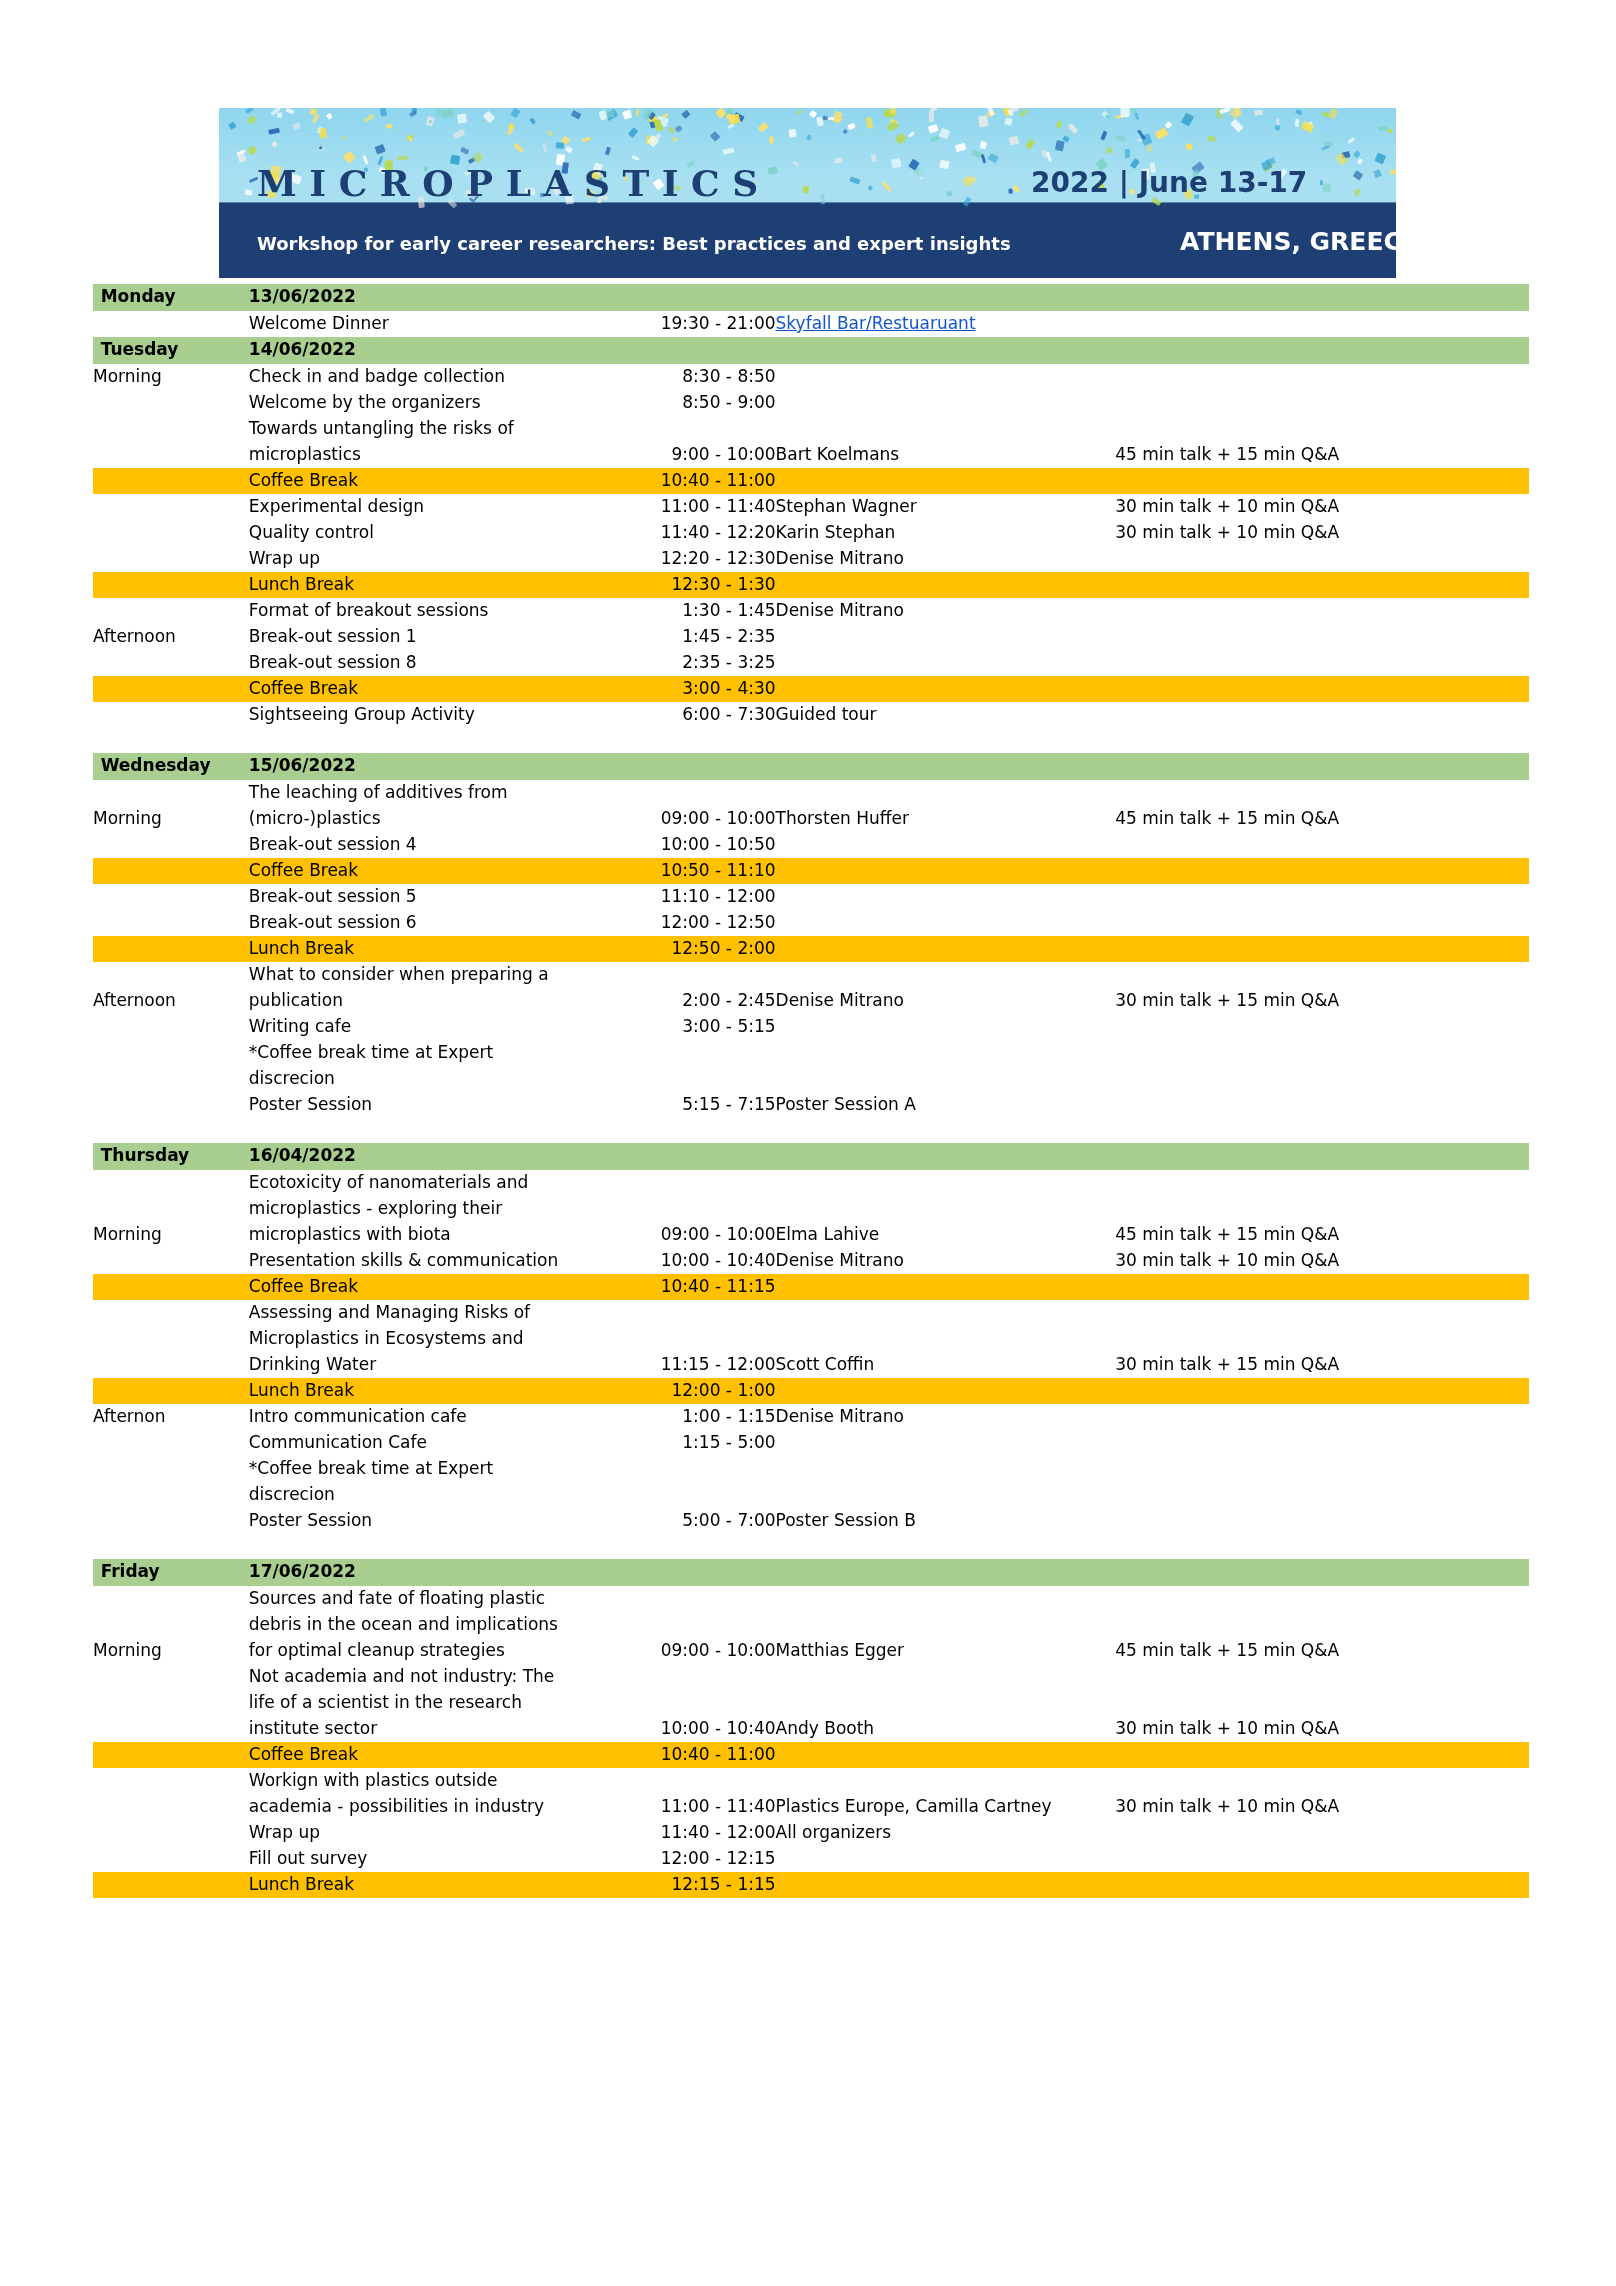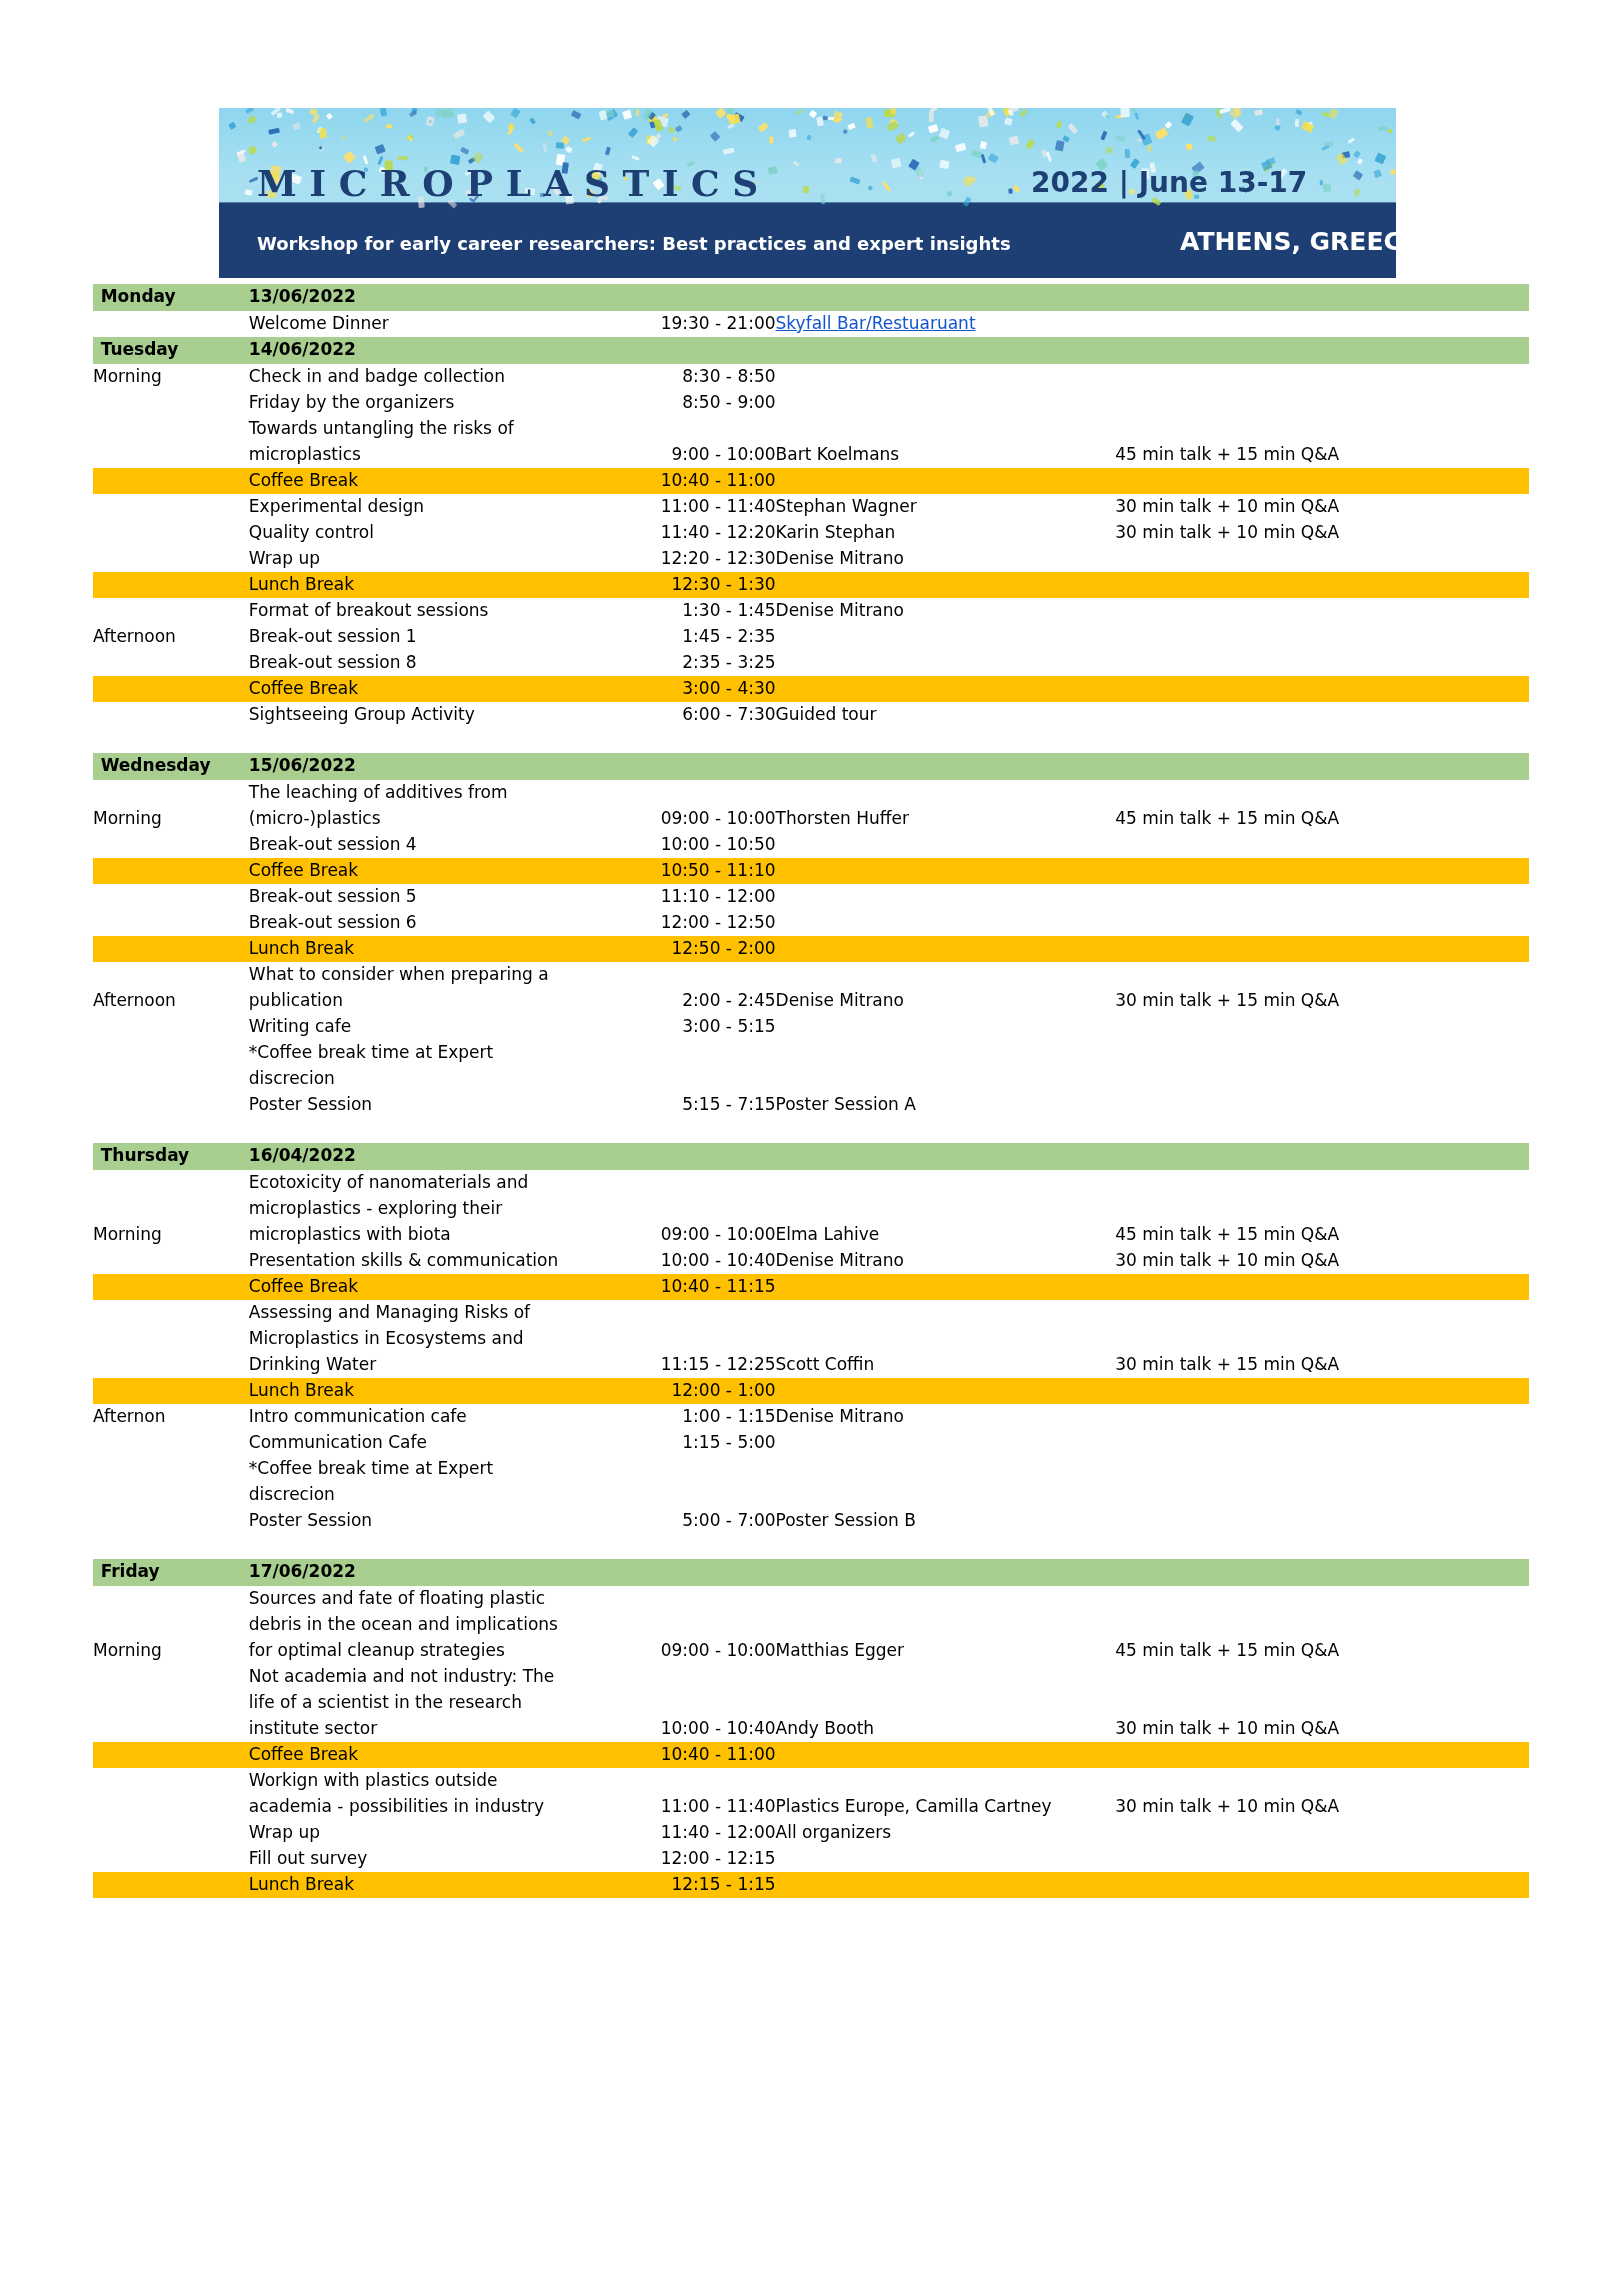--- a/index.html
+++ b/index.html
@@ -472,21 +472,21 @@
           </td>
           <td class="c-note">
             <span class="cell"></span>
           </td>
         </tr>
         <tr class="item">
           <td class="c-period">
             <span class="cell"></span>
           </td>
           <td class="c-title">
-            <span class="cell">Friday by the organizers</span>
+            <span class="cell">Welcome by the organizers</span>
           </td>
           <td class="c-time">
             <span class="cell">8:50 - 9:00</span>
           </td>
           <td class="c-speaker">
             <span class="cell"></span>
           </td>
           <td class="c-note">
             <span class="cell"></span>
           </td>
@@ -1104,21 +1104,21 @@
           </td>
         </tr>
         <tr class="item">
           <td class="c-period">
             <span class="cell"></span>
           </td>
           <td class="c-title">
             <span class="cell">Drinking Water</span>
           </td>
           <td class="c-time">
-            <span class="cell">11:15 - 12:25</span>
+            <span class="cell">11:15 - 12:00</span>
           </td>
           <td class="c-speaker">
             <span class="cell">Scott Coffin</span>
           </td>
           <td class="c-note">
             <span class="cell">30 min talk + 15 min Q&amp;A</span>
           </td>
         </tr>
         <tr class="break">
           <td class="c-period">

